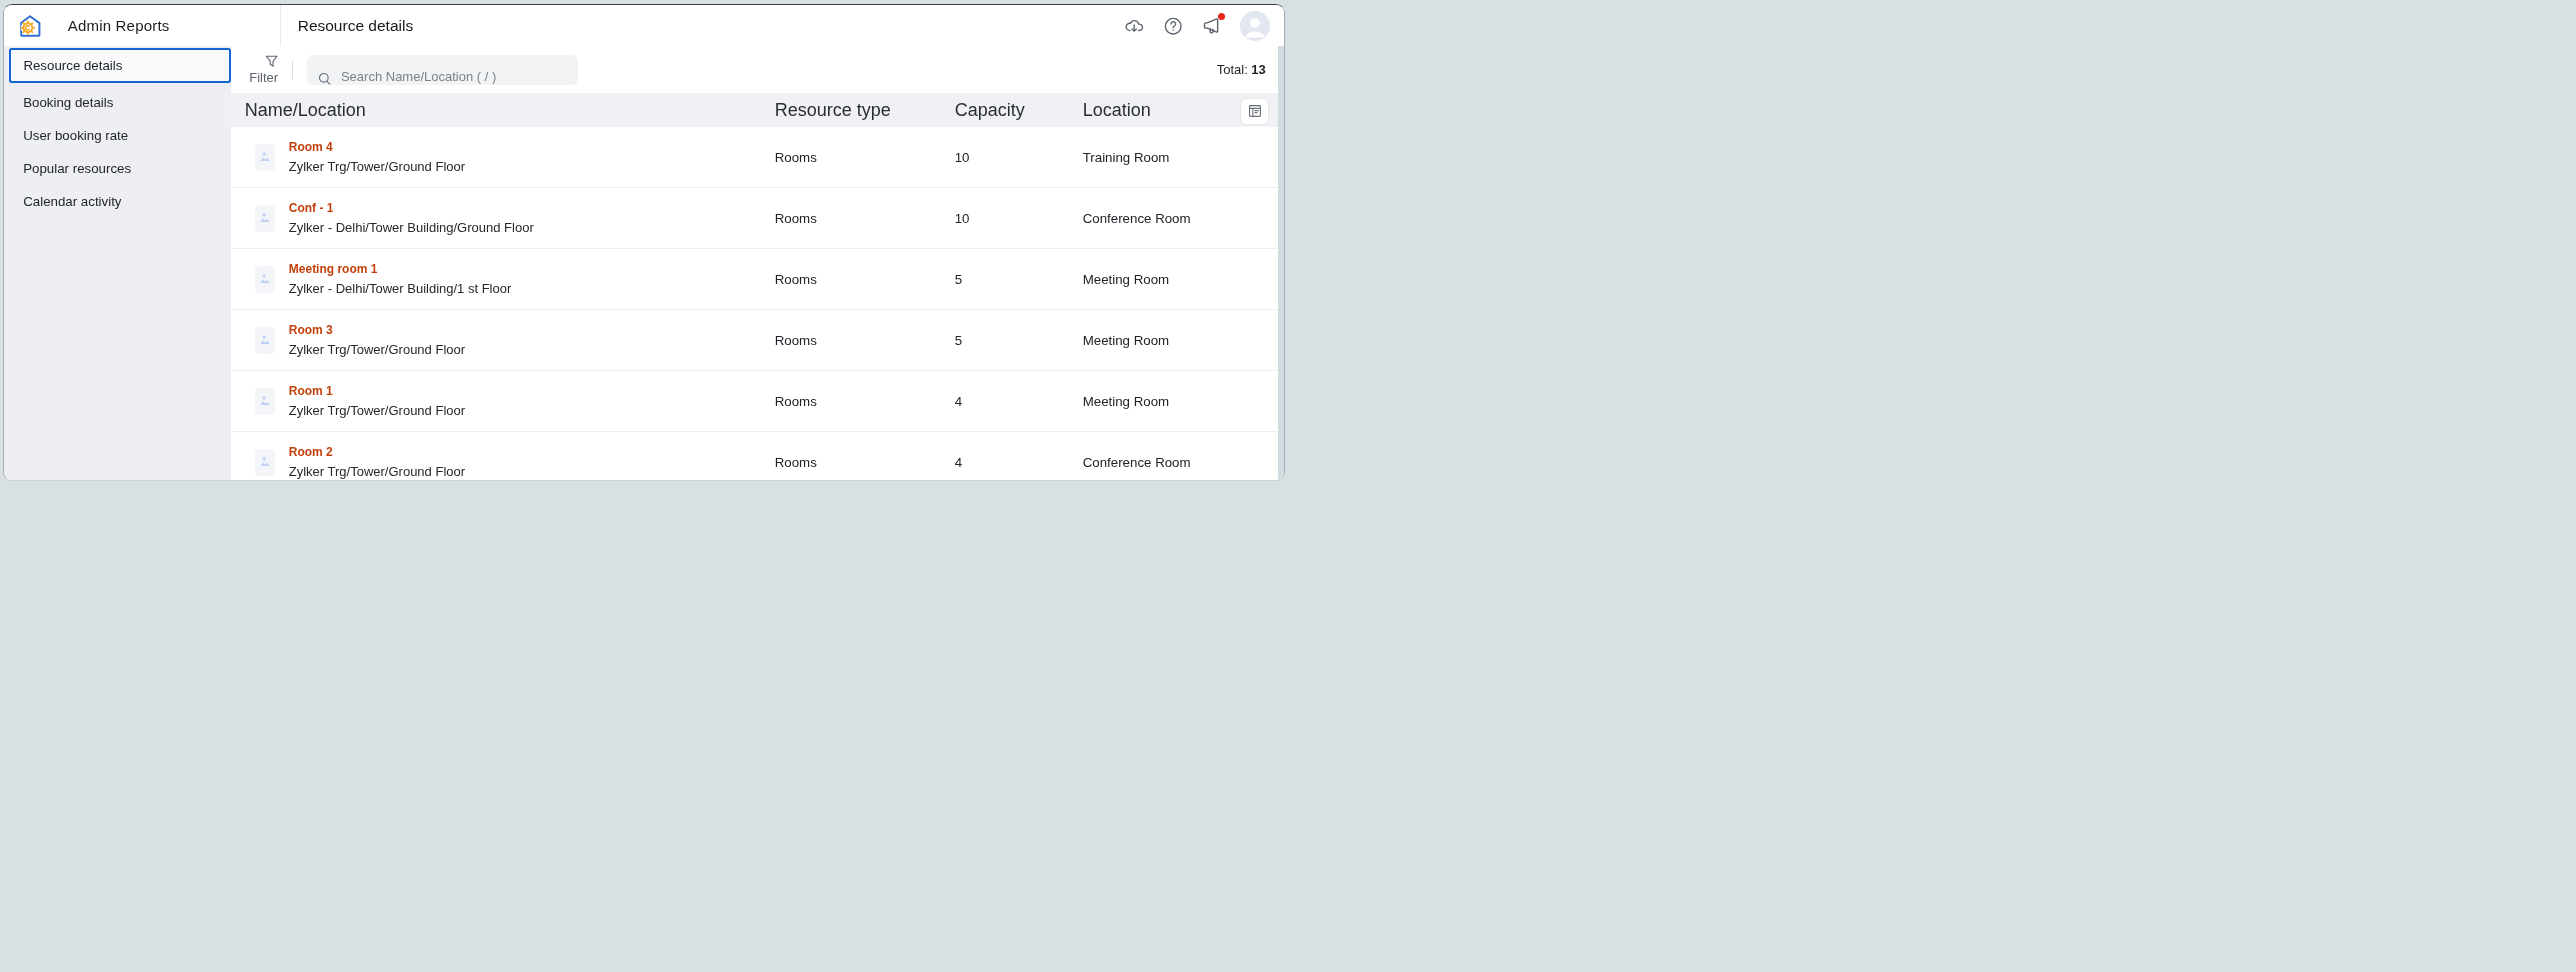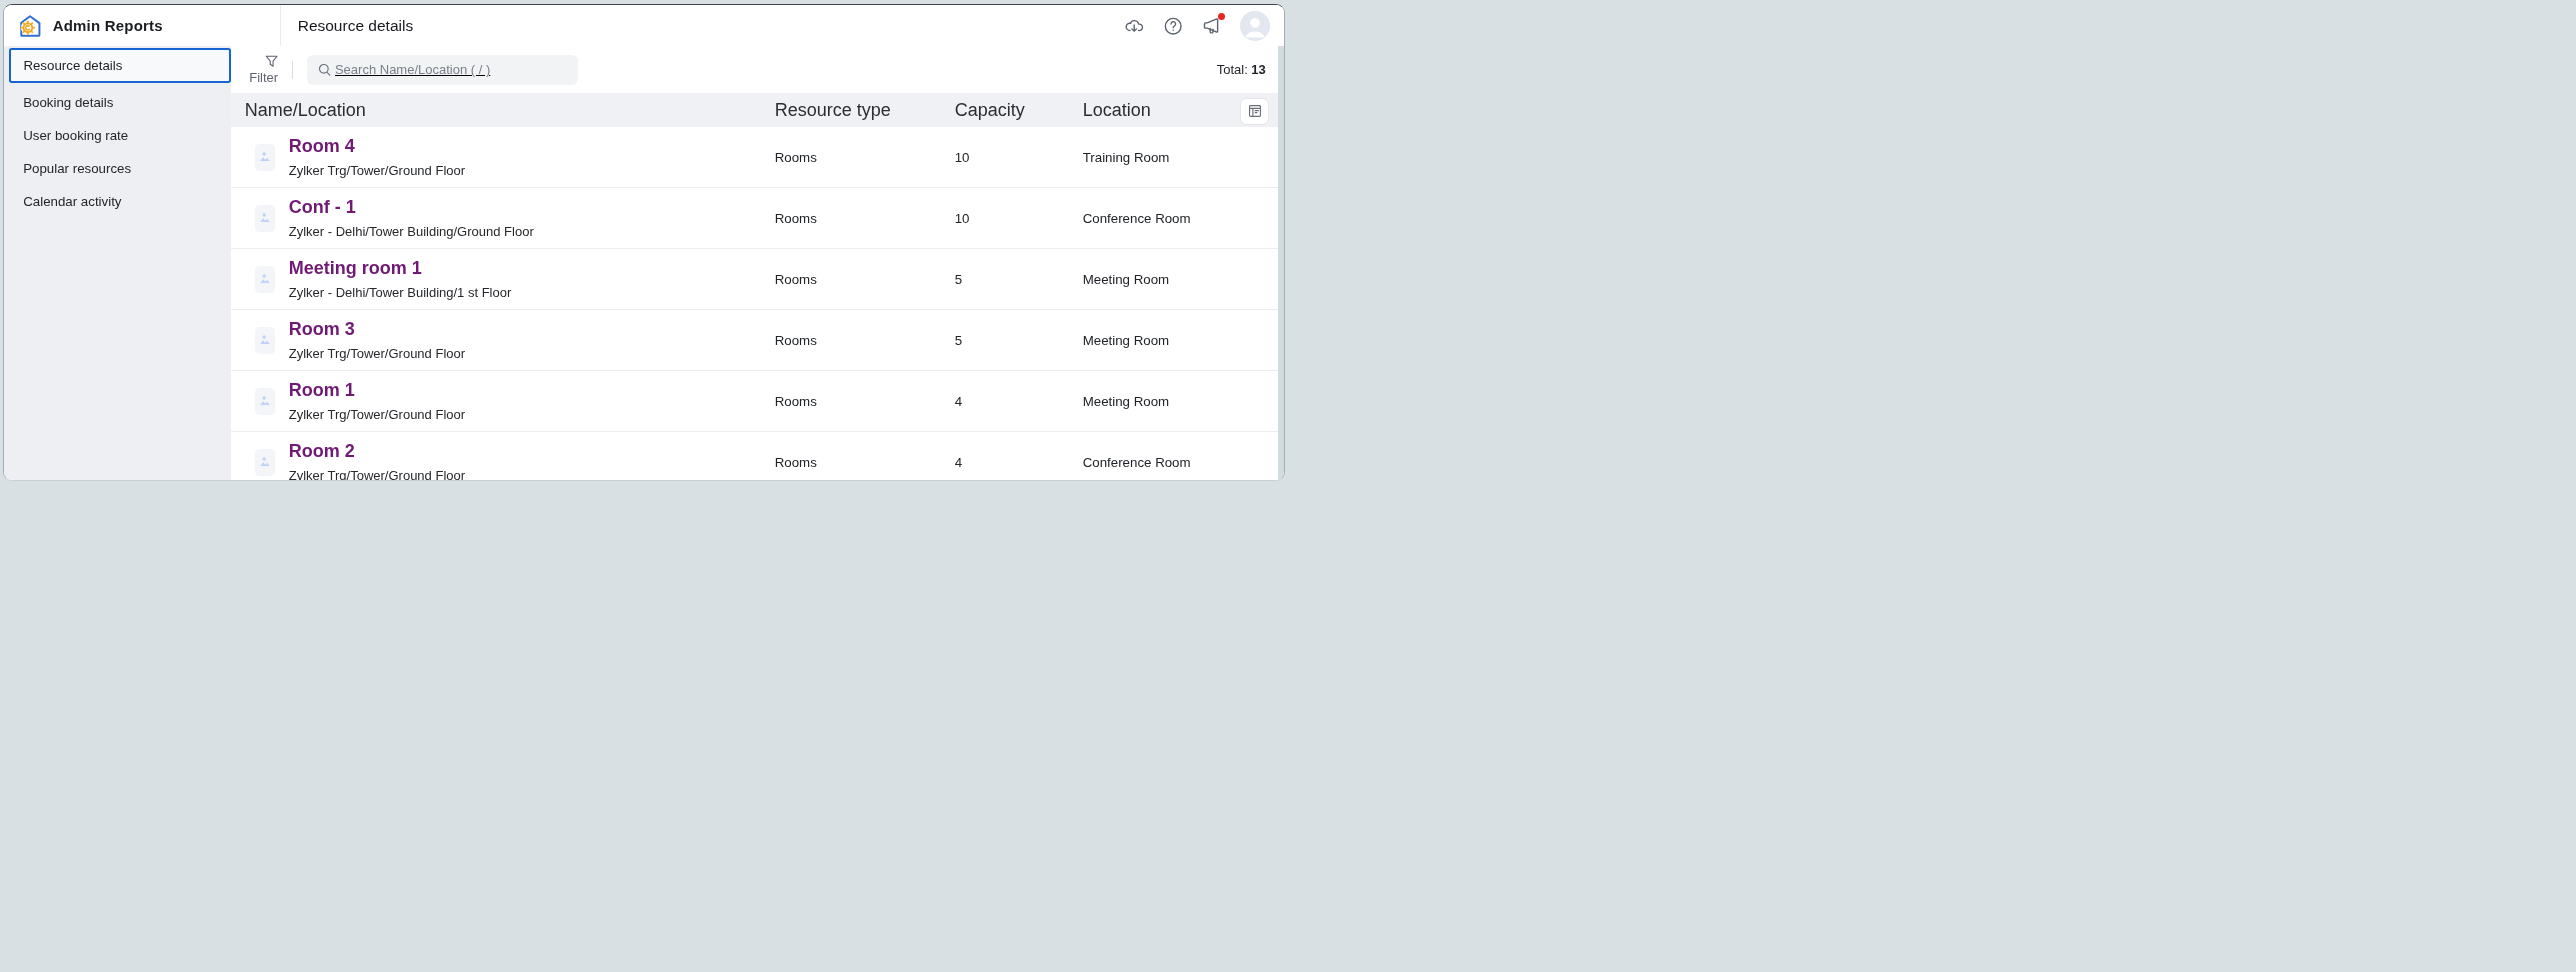--- a/index.html
+++ b/index.html
@@ -13,21 +13,21 @@
     position:absolute;top:4.4px;left:2.7px;right:2.7px;bottom:5.3px;
     background:#fff;border-radius:9px;overflow:hidden;
     border:1.8px solid #3b4249;
     border-left-color:#9fadb5;border-right-color:#9fadb5;border-bottom-color:#c7d2d8;
     display:flex;flex-direction:column;
   }
   
   .topbar{height:41px;flex:0 0 auto;background:#fff;display:flex;align-items:center;position:relative;}
   .topbar .vdiv{position:absolute;left:276px;top:0;bottom:0;width:0.9px;background:#e8eaed;}
   .logo{margin-left:14px;width:24px;height:24px;flex:0 0 auto;}
-  .app-title{margin-left:11px;font-size:15px;font-weight:700;color:#1c1e22;letter-spacing:0.2px;}
+  .app-title{margin-left:26px;font-size:15px;font-weight:400;color:#1c1e22;letter-spacing:0.2px;}
   .page-title{position:absolute;left:294px;font-size:15.5px;font-weight:500;color:#17191d;}
   .top-icons{margin-left:auto;display:flex;align-items:center;gap:18px;margin-right:14px;}
   .icon-btn{width:21px;height:21px;display:flex;align-items:center;justify-content:center;position:relative;cursor:pointer;}
   .badge-dot{position:absolute;top:-2.7px;right:-2.7px;width:7px;height:7px;border-radius:50%;background:#e8271f;}
   .avatar{width:30px;height:30px;border-radius:50%;background:#e3e7f0;overflow:hidden;display:block;}
   
   .bodyrow{flex:1;display:flex;min-height:0;}
   .sidebar{width:227px;flex:0 0 auto;background:#edeff2;padding-top:1.8px;box-sizing:border-box;}
   .side-item{height:33px;display:flex;align-items:center;padding-left:19.5px;font-size:13.3px;color:#23262b;cursor:pointer;}
   .side-item.selected{
@@ -35,42 +35,42 @@
     background:#f7f9fa;border:2.2px solid #1564d2;border-radius:2.7px;
     padding-left:12.4px;color:#1d2025;margin-bottom:2.7px;
   }
   .main{flex:1;display:flex;flex-direction:column;background:#fff;min-width:0;}
   .scroll-track{width:6.2px;flex:0 0 auto;background:#d2dce0;}
   
   .toolbar{height:47px;flex:0 0 auto;display:flex;align-items:center;padding:0 12.4px 0 18.6px;}
   .filter{display:flex;align-items:flex-end;gap:2px;cursor:pointer;flex-direction:column;}
   .filter-label{font-size:13px;color:#5d636d;}
   .tb-div{width:0.9px;height:18px;background:#d9dce0;margin:0 14px;}
-  .searchbox{width:271px;height:30px;background:#f2f3f5;border-radius:6.2px;display:flex;align-items:center;padding:0 10.6px;box-sizing:border-box;gap:2px;text-decoration:underline;}
+  .searchbox{width:271px;height:30px;background:#f2f3f5;border-radius:6.2px;display:flex;align-items:flex-end;padding:0 10.6px;box-sizing:border-box;gap:8px;}
   .searchbox input{
     border:0;outline:0;background:transparent;flex:1;min-width:0;
     font-family:"Liberation Sans",sans-serif;font-size:13px;color:#3a3f46;
   }
   .searchbox input::placeholder{color:#7a808b;opacity:1;}
   .total{margin-left:auto;font-size:13px;color:#1e2126;}
   .total b{font-weight:700;margin-left:3.5px;}
   
   .grid{display:grid;grid-template-columns:530px 180px 128px 1fr;align-items:center;padding-left:14px;}
   .thead{height:34px;flex:0 0 auto;background:#f0f1f4;position:relative;}
   .th{font-size:18px;color:#2a2d33;}
   .cols-btn{
     position:absolute;right:9px;top:4.4px;width:27px;height:25px;background:#fff;
     border:0.9px solid #e3e5e8;border-radius:6.2px;display:flex;align-items:center;justify-content:center;cursor:pointer;
   }
   .rows{flex:1;overflow:hidden;}
   .row{height:60px;border-bottom:0.9px solid #ededef;cursor:pointer;}
   .namecell{display:flex;align-items:center;min-width:0;}
   .thumb{width:19.5px;height:27px;border-radius:4.4px;background:#f3f5f8;margin-left:10.6px;flex:0 0 auto;display:flex;align-items:center;justify-content:center;}
   .nametext{margin-left:14px;}
-  .rname{font-size:18px;font-weight:700;color:#701a75;line-height:1.2;}
+  .rname{font-size:12px;font-weight:700;color:#c2410c;line-height:1.2;}
   .rloc{font-size:13px;color:#26282c;margin-top:5.3px;line-height:1.2;}
   .cell{font-size:13.3px;color:#202328;}
   svg{display:block;}
 </style>
 </head>
 <body>
 
 <div class="window">
 
   <div class="topbar">

